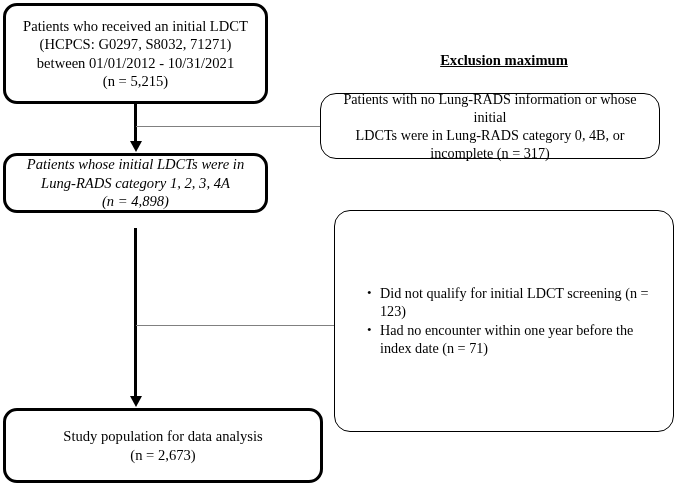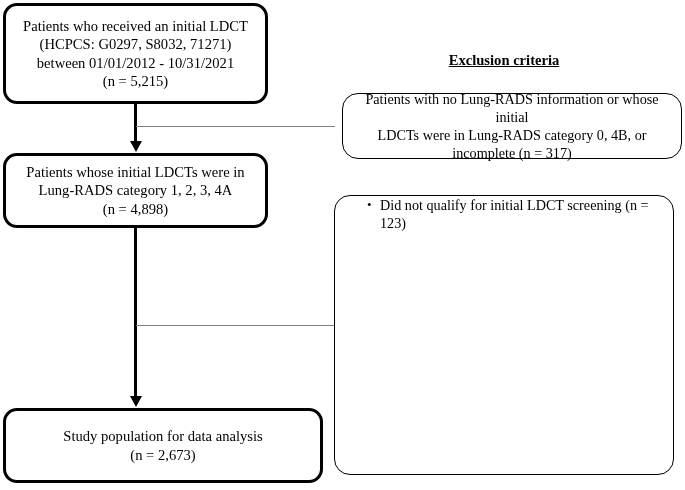--- a/index.html
+++ b/index.html
@@ -31,46 +31,46 @@
     text-align: center;
   }
   .node-box .txt {
     font-size: 14.6px;
     line-height: 18.4px;
     padding: 0 6px;
     white-space: pre-line;
   }
 
   #box-initial  { left: 3px;  top: 3px;   width: 265px; height: 101px; }
-  #box-eligible { left: 3px;  top: 153px; width: 265px; height: 75px; }
+  #box-eligible { left: 3px;  top: 153px; width: 265px; height: 60px; font-style: italic; }
   #box-final    { left: 3px;  top: 408px; width: 320px; height: 75px; }
 
   
   .excl-box {
     position: absolute;
     box-sizing: border-box;
     border: 1.6px solid #000000;
     border-radius: 16px;
     background: #ffffff;
   }
   #box-excl1 {
-    left: 342px; top: 93px; width: 340px; height: 66px;
+    left: 320px; top: 93px; width: 340px; height: 66px;
     display: flex; align-items: center; justify-content: center;
     text-align: center;
   }
   #box-excl1 .txt {
     font-size: 14.2px;
     line-height: 18px;
     padding: 0 7px;
     white-space: pre-line;
   }
 
   #box-excl2 {
-    left: 334px; top: 195px; width: 340px; height: 280px;
-    display: flex; 
+    left: 334px; top: 210px; width: 340px; height: 222px;
+    display: flex; align-items: center;
   }
   #box-excl2 ul {
     margin: 0;
     padding: 0 8px 0 33px;
     list-style: none;
     width: 100%;
     box-sizing: border-box;
   }
   #box-excl2 li {
     position: relative;
@@ -154,27 +154,28 @@
   </div>
 
   <div class="trunk" id="trunk-1"></div>
   <div class="arrowhead" id="arrow-1"></div>
   <div class="branch" id="branch-1"></div>
 
   <div class="trunk" id="trunk-2"></div>
   <div class="arrowhead" id="arrow-2"></div>
   <div class="branch" id="branch-2"></div>
 
-  <div id="excl-heading">Exclusion criteria</div>
+  <div id="excl-heading">Exclusion maximum</div>
 
   <div class="excl-box" id="box-excl1">
     <div class="txt">Patients with no Lung-RADS information or whose initial
 LDCTs were in Lung-RADS category 0, 4B, or
 incomplete (n = 317)</div>
   </div>
 
   <div class="excl-box" id="box-excl2">
     <ul>
       <li>Did not qualify for initial LDCT screening (n = 123)</li>
+      <li>Had no encounter within one year before the index date (n = 71)</li>
     </ul>
   </div>
 
 </div>
 
 </body></html>

